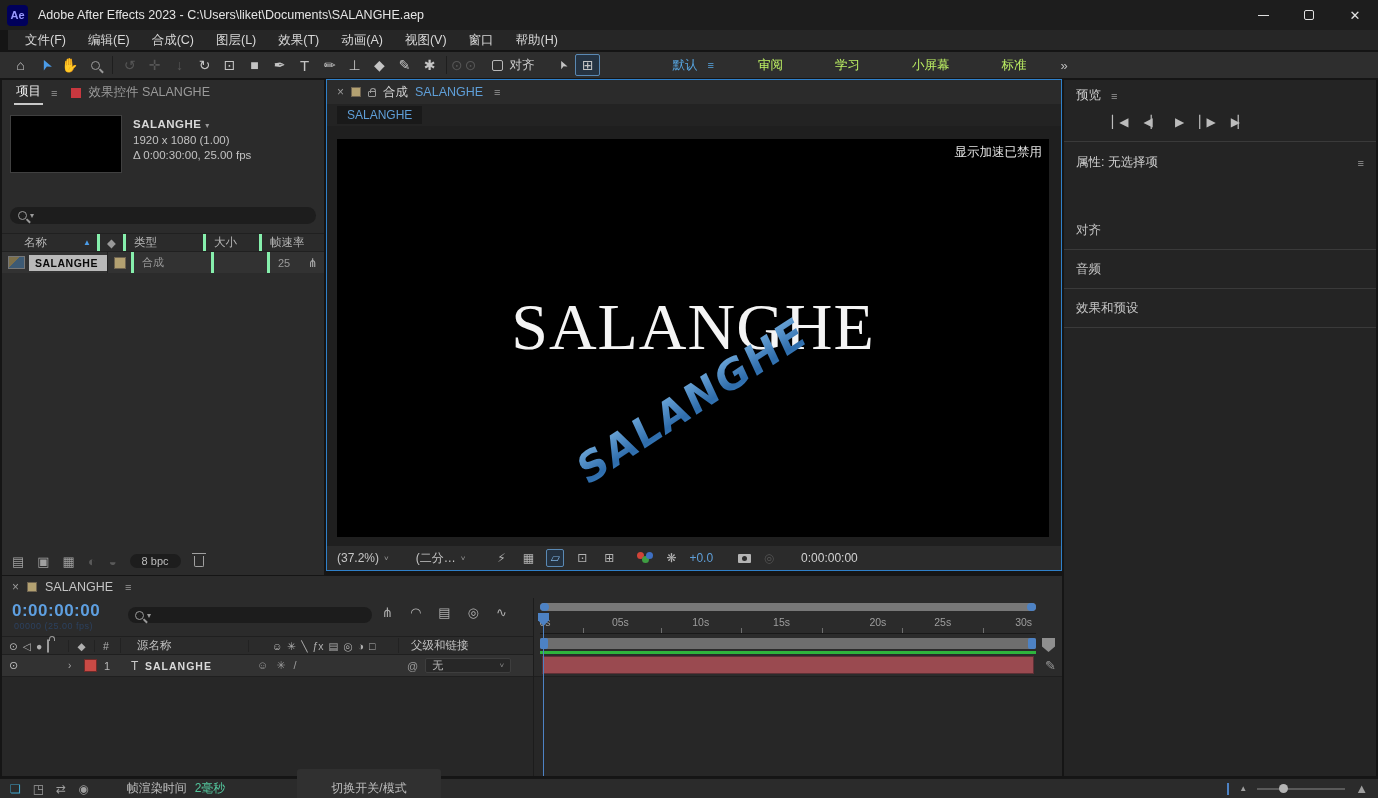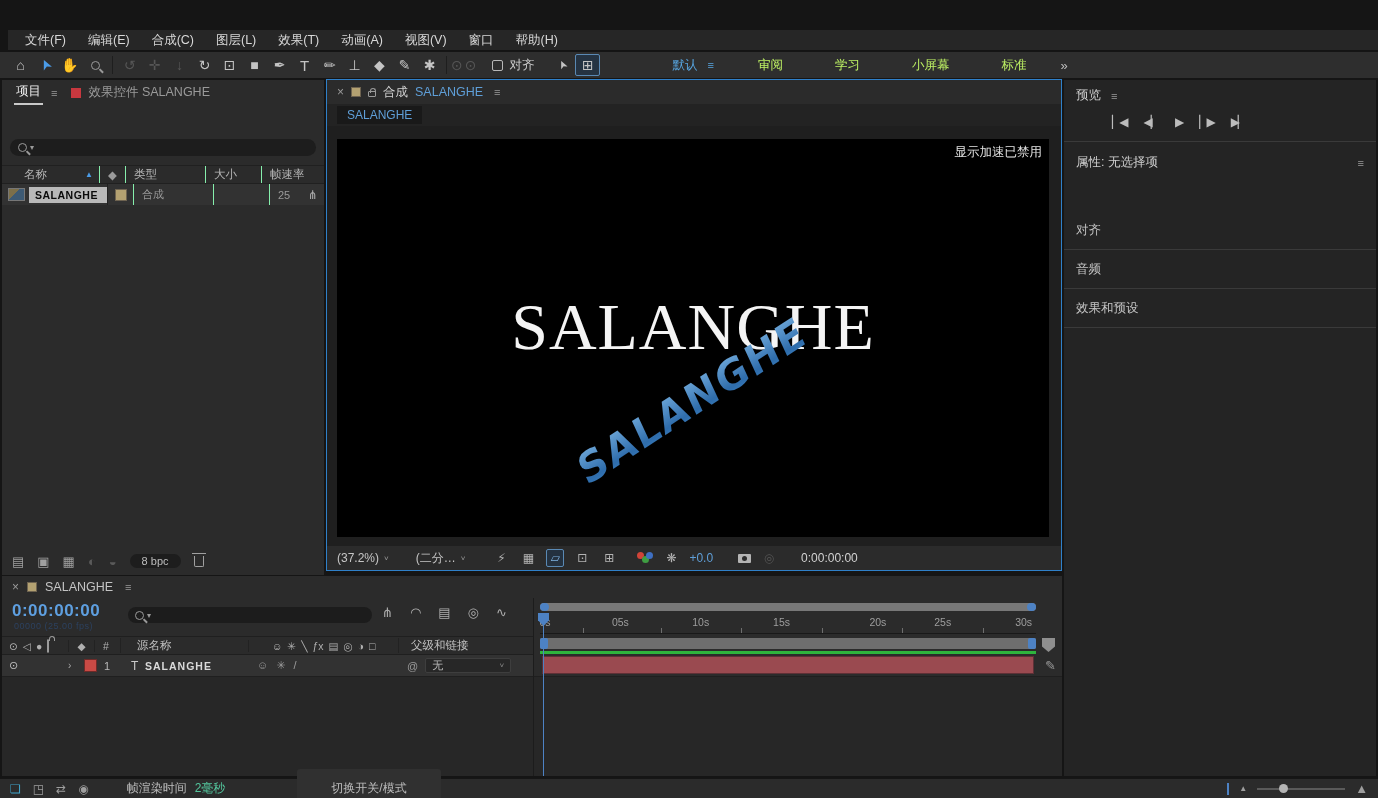--- a/index.html
+++ b/index.html
@@ -60,21 +60,21 @@
   .pinfo-text { margin-left:11px; font-size:11.5px; line-height:15px; color:#c2c2c2; padding-top:2px; }
   .pinfo-name { font-weight:bold; color:#d8d8d8; letter-spacing:.5px; }
   .search-pill { margin:34px 8px 0 8px; height:17px; background:#1d1d1d; border-radius:9px;
                  display:flex; align-items:center; padding:0 8px; color:#8a8a8a; }
   .mag { position:relative; width:9px; height:9px; border:1.5px solid #9a9a9a; border-radius:50%; }
   .mag::after { content:""; position:absolute; left:7px; top:8px; width:5px; height:1.5px; background:#9a9a9a;
                 transform:rotate(45deg); }
   .mag-dd { font-size:8px; color:#9a9a9a; margin-left:3px; }
   .ptable-head { display:flex; align-items:center; height:19px; margin-top:9px; border-top:1px solid #202020;
                  border-bottom:1px solid #202020; font-size:11.5px; color:#b6b6b6; }
-  .ptable-head > div, .ptable-row > div { border-right:1px solid #86efac; height:100%; display:flex; align-items:center; }
+  .ptable-head > div, .ptable-row > div { border-right:3px solid #86efac; height:100%; display:flex; align-items:center; }
   .col-name { flex:1; padding-left:22px; }
   .sort-arrow { color:#4b9ce8; font-size:8px; margin-left:auto; margin-right:6px; }
   .col-tag { width:26px; justify-content:center; color:#9a9a9a; }
   .col-type { width:80px; padding-left:8px; }
   .col-size { width:56px; padding-left:8px; }
   .col-rate { width:62px; padding-left:8px; border-right:none!important; }
   .ptable-row { display:flex; align-items:center; height:21px; background:#323232; font-size:11px; }
   .row-icon { width:17px; height:13px; margin:0 4px 0 6px; background:#4a4a4a; border:1px solid #777;
               background:linear-gradient(135deg,#7c6f4a 0 40%,#3d5a74 40% 100%); }
   .name-chip { background:#b9b9b9; color:#0a0a0a; font-weight:bold; letter-spacing:.5px;
@@ -206,20 +206,33 @@
   .mtn-s { font-size:8px; color:#9e9e9e; }
   .mtn-l { font-size:13px; color:#9e9e9e; }
   .zoom-track { position:relative; width:88px; height:2px; background:#5a5a5a; }
   .zoom-knob { position:absolute; left:22px; top:-4px; width:9px; height:9px; border-radius:50%; background:#b4b4b4; }
 </style>
 </head>
 <body>
 
 <div class="app">
 
+  <div class="titlebar">
+    <div class="ae-logo">Ae</div>
+    <div class="title-text">Adobe After Effects 2023 - C:\Users\liket\Documents\SALANGHE.aep</div>
+    <div class="win-controls">
+      <div class="win-btn">
+          <span class="min-glyph"></span>
+        </div>
+      <div class="win-btn">
+          <span class="max-glyph"></span>
+        </div>
+      <div class="win-btn">✕</div>
+    </div>
+  </div>
 
   <div class="menubar">
     <span class="menu-item">文件(F)</span>
     <span class="menu-item">编辑(E)</span>
     <span class="menu-item">合成(C)</span>
     <span class="menu-item">图层(L)</span>
     <span class="menu-item">效果(T)</span>
     <span class="menu-item">动画(A)</span>
     <span class="menu-item">视图(V)</span>
     <span class="menu-item">窗口</span>
@@ -268,20 +281,28 @@
 
   <div class="left-panel">
     <div class="ptabs">
       <span class="ptab-active">项目</span>
       <span class="ptab-menu">≡</span>
       <span class="ptab-inactive">
         <span class="red-sq"></span>
         <span>效果控件 SALANGHE</span>
       </span>
     </div>
+    <div class="pinfo">
+      <div class="pthumb"></div>
+      <div class="pinfo-text">
+        <div class="pinfo-name"><span>SALANGHE</span> <span style="font-size:8px;color:#9a9a9a;">▾</span></div>
+        <div>1920 x 1080 (1.00)</div>
+        <div>Δ 0:00:30:00, 25.00 fps</div>
+      </div>
+    </div>
     <div class="search-pill">
       <span class="mag"></span>
       <span class="mag-dd">▾</span>
     </div>
     <div class="ptable-head">
       <div class="col-name">
         <span>名称</span>
         <span class="sort-arrow">▲</span>
       </div>
       <div class="col-tag">◆</div>

